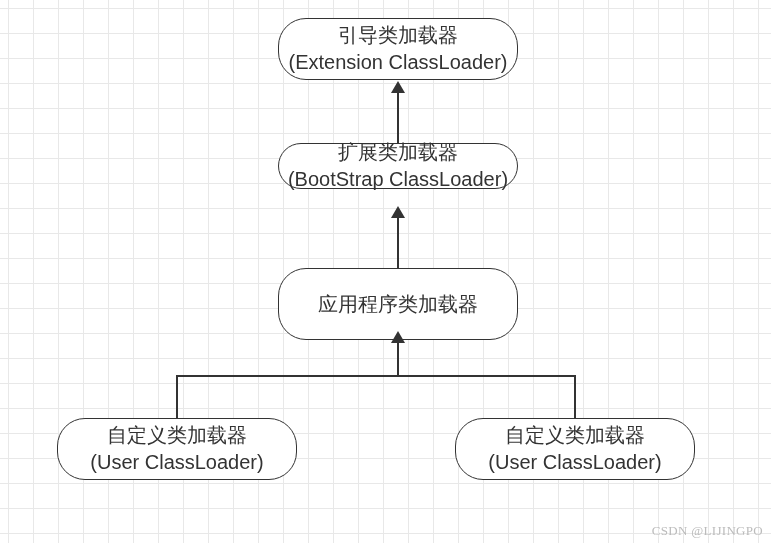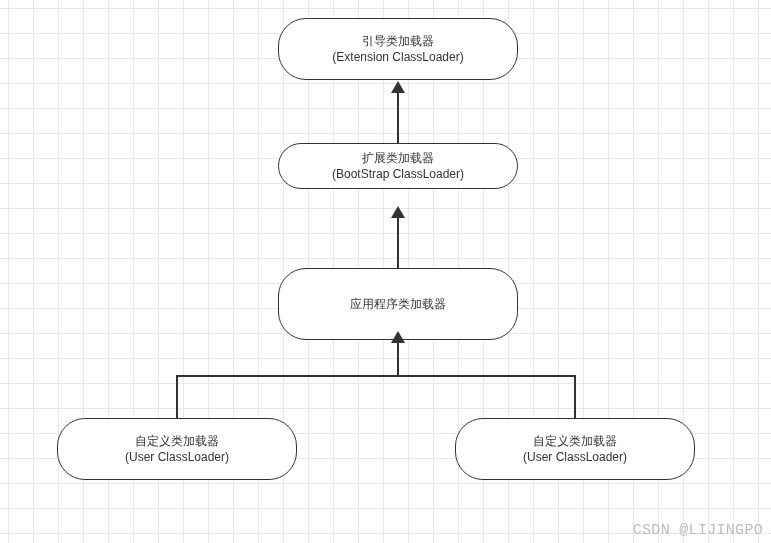--- a/index.html
+++ b/index.html
@@ -26,43 +26,43 @@
     border: 1.5px solid #333;
     border-radius: 28px;
     background: #fff;
     display: flex;
     flex-direction: column;
     align-items: center;
     justify-content: center;
     text-align: left;
     line-height: 1.35;
     color: #333;
-    font-size: 12px;
+    font-size: 20px;
   }
   .node .line1 { display:block; }
   .node .line2 { display:block; }
   .connector {
     position: absolute;
     background: #333;
   }
   .arrowhead {
     position: absolute;
     width: 0; height: 0;
     border-left: 7px solid transparent;
     border-right: 7px solid transparent;
     border-bottom: 12px solid #333;
   }
   .watermark {
     position: absolute;
     right: 8px;
     bottom: 4px;
-    font-size: 15px;
+    font-size: 13px;
     color: #bcbcbc;
     letter-spacing: 0.3px;
-    font-family: Liberation Mono, monospace;
+    font-family: Liberation Serif, serif;
   }
 </style>
 </head>
 <body>
 
 <div class="grid"></div>
 
 <div class="node" style="left:278px; top:18px; width:240px; height:62px;">
   <span class="line1">引导类加载器</span>
   <span class="line2">(Extension ClassLoader)</span>

